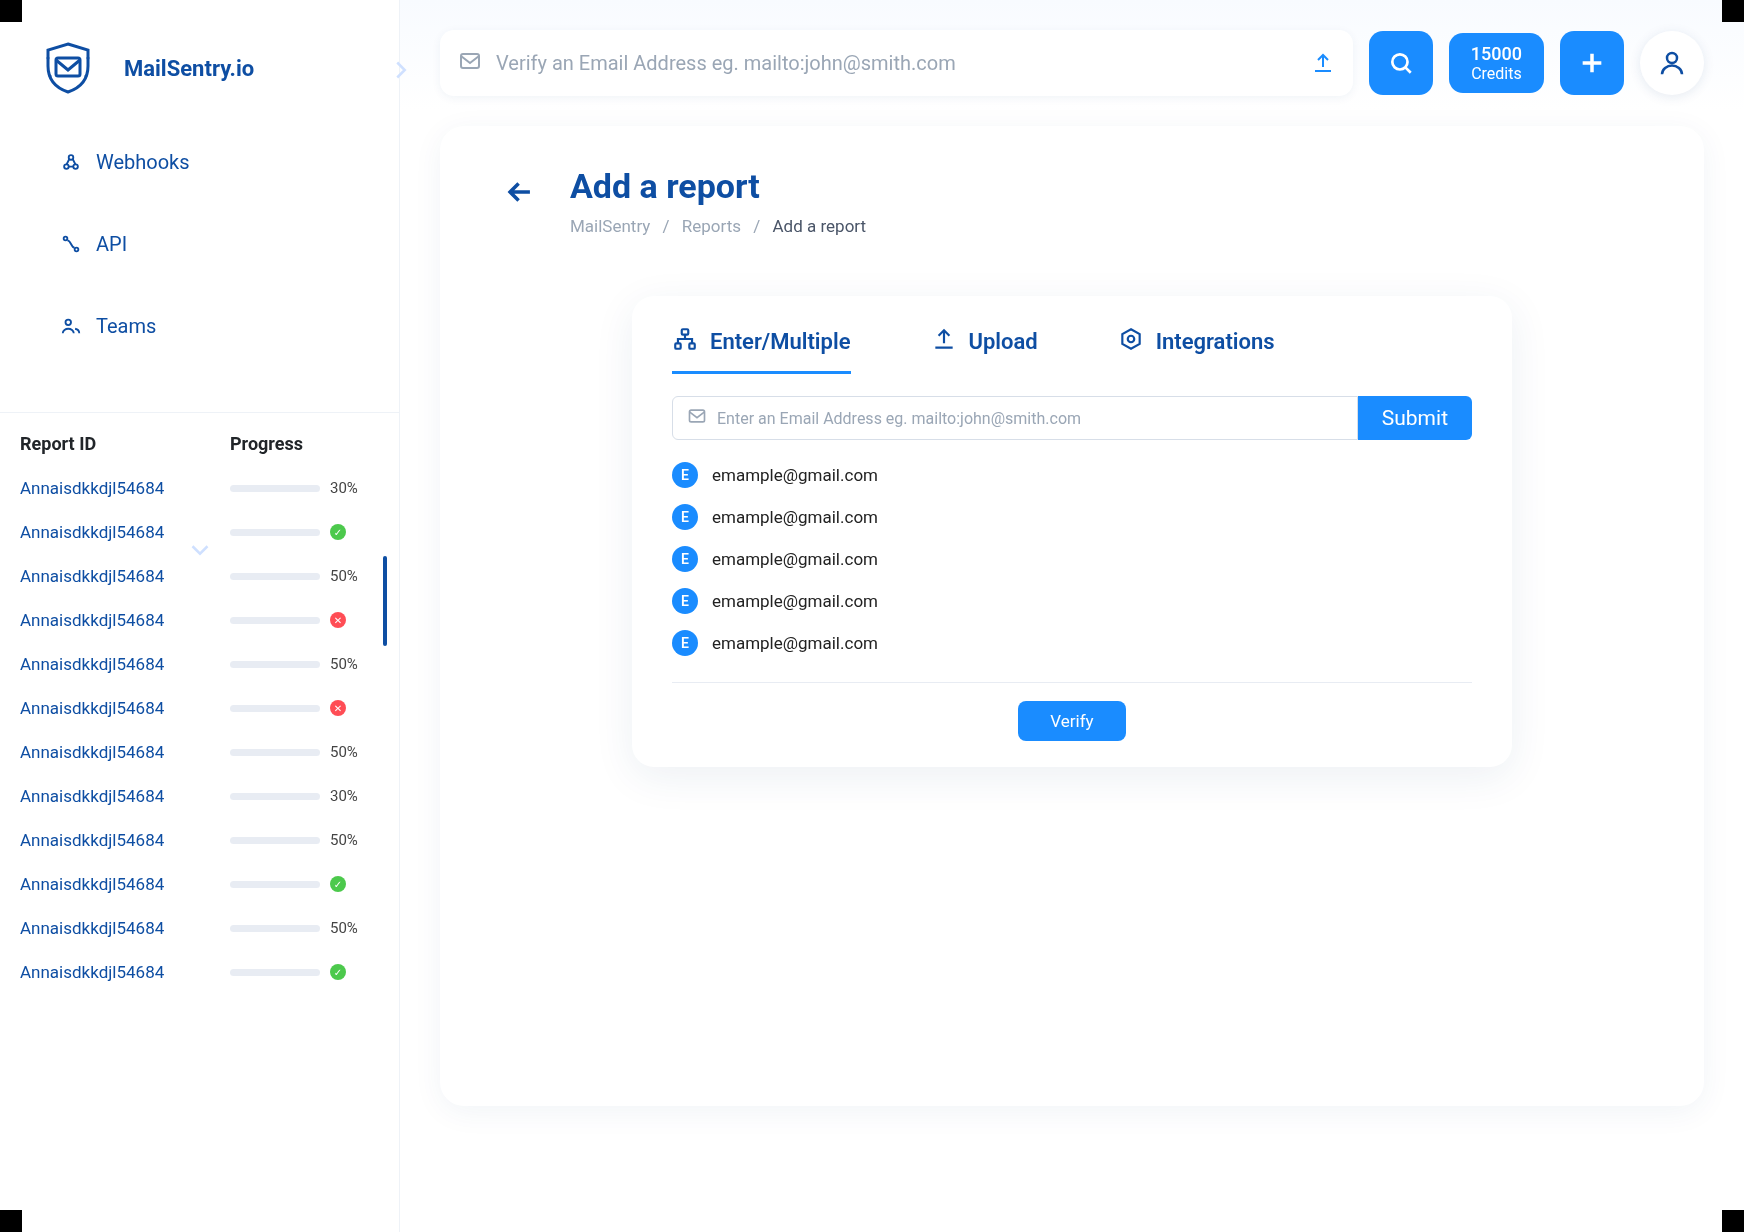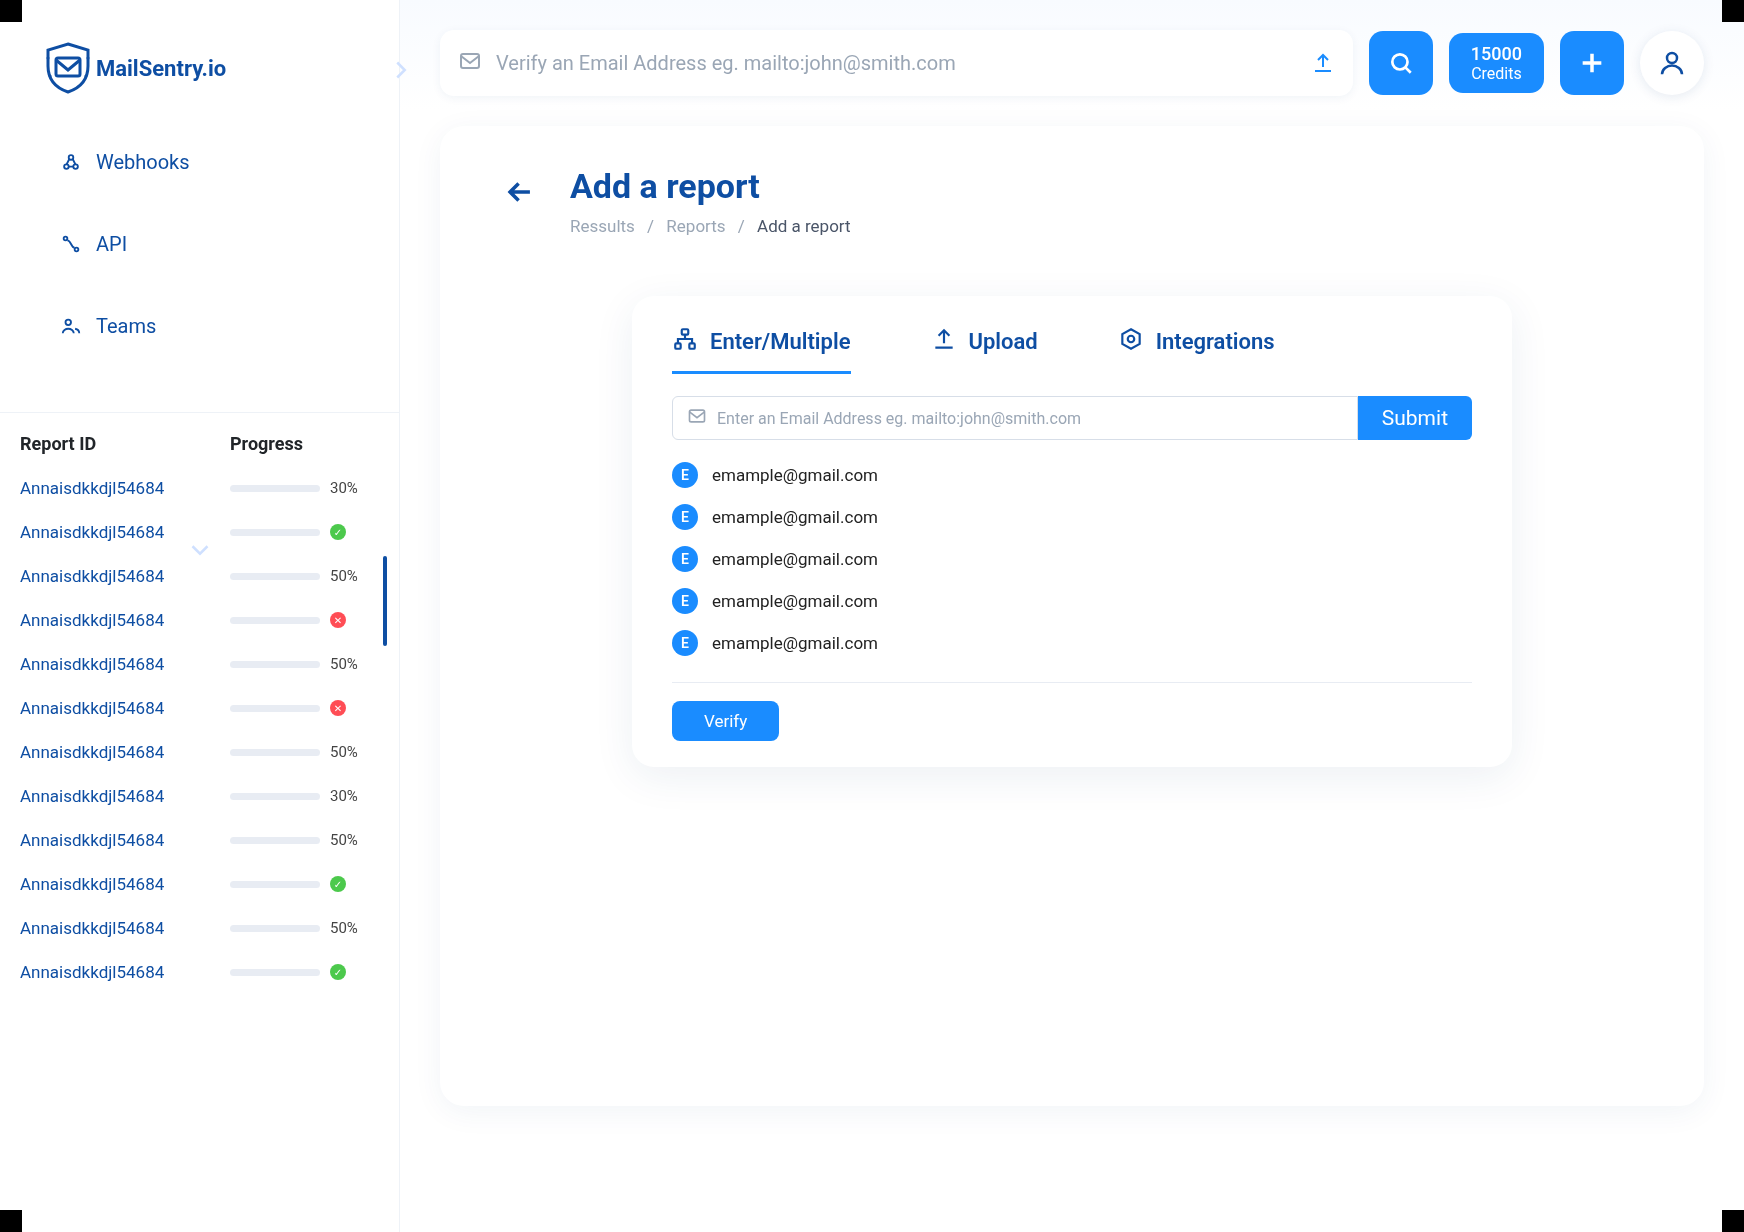--- a/index.html
+++ b/index.html
@@ -1,19 +1,19 @@
 <!DOCTYPE html>
 <html><head>
 <meta charset="utf-8">
 <style>
 *{margin:0;padding:0;box-sizing:border-box;font-family:-apple-system,BlinkMacSystemFont,'Segoe UI',Roboto,sans-serif}
 body{background:#fff;width:1744px;height:1232px;position:relative;overflow:hidden}
 .app{display:flex;height:100%}
 .sidebar{width:400px;background:#fff;border-right:1px solid #eef2f7;display:flex;flex-direction:column;padding-top:20px}
-.logo-row{display:flex;align-items:center;gap:0;padding:20px 40px 30px}
+.logo-row{display:flex;align-items:center;gap:28px;padding:20px 40px 30px}
 .logo-box{width:56px;height:56px;display:flex;align-items:center;justify-content:center}
 .brand-name{font-size:22px;font-weight:700;color:#0e4ea3}
 .nav{padding:10px 40px 30px}
 .nav-item{display:flex;align-items:center;gap:14px;padding:14px 20px;border-radius:999px;font-size:20px;color:#0e4ea3;cursor:pointer;margin-bottom:30px}
 .nav-item.active{background:#0e4ea3;color:#fff;font-weight:600}
 .nav-item .ico{width:22px;height:22px;display:flex;align-items:center;justify-content:center}
 .report-panel{border-top:1px solid #eef2f7}
 .report-head{display:flex;padding:20px 20px 12px;font-weight:700;font-size:18px;color:#212529}
 .report-head .c1{width:210px}
 .report-head .c2{flex:1}
@@ -50,21 +50,21 @@
 .tab.active{border-bottom-color:#1a8cff}
 .email-input-row{display:flex;margin-bottom:14px}
 .email-box{flex:1;display:flex;align-items:center;border:1px solid #d7dee8;border-radius:6px 0 0 6px;padding:0 14px;height:44px}
 .email-box input{flex:1;border:none;outline:none;font-size:16px;color:#333}
 .email-box input::placeholder{color:#9aa6b5}
 .submit-btn{background:#1a8cff;color:#fff;border:none;padding:4px 24px;border-radius:0 6px 6px 0;font-size:21px;cursor:pointer}
 .email-list{margin-bottom:18px}
 .email-item{display:flex;align-items:center;gap:14px;padding:8px 0;font-size:17px;color:#222}
 .email-chip{width:26px;height:26px;border-radius:50%;background:#1a8cff;color:#fff;display:flex;align-items:center;justify-content:center;font-size:14px;font-weight:600}
 .divider{height:1px;background:#e8ecf3;margin:8px 0 18px}
-.verify-row{display:flex;justify-content:flex-start}
+.verify-row{display:flex;justify-content:center}
 .verify-btn{background:#1a8cff;color:#fff;border:none;padding:10px 32px;border-radius:8px;font-size:17px;cursor:pointer}
 .corner{position:absolute;width:22px;height:22px;background:#000}
 .c-tl{top:0;left:0}.c-tr{top:0;right:0}.c-bl{bottom:0;left:0}.c-br{bottom:0;right:0}
 .side-toggle{position:absolute;left:394px;top:60px;width:16px;height:22px;color:#cfe0ff;cursor:pointer}
 .chev-down{position:absolute;left:190px;top:542px;color:#cfe0ff}
 .upload-ico{color:#1a8cff;width:24px;height:24px}
 </style>
 </head>
 <body>
 
@@ -255,21 +255,21 @@
     <div class="content-card">
       <div class="page-head">
         <div class="backbtn">
           <svg width="34" height="34" viewBox="0 0 24 24" fill="none" stroke="#0e4ea3" stroke-width="2.5">
               <path d="M19 12H5M11 6l-6 6 6 6"></path>
             </svg>
         </div>
         <div>
           <h1 class="page-title">Add a report</h1>
           <div class="crumbs">
-            <span>Ressults</span>
+            <span>MailSentry</span>
             <span class="sep">/</span>
             <span>Reports</span>
             <span class="sep">/</span>
             <span class="cur">Add a report</span>
           </div>
         </div>
       </div>
 
       <div class="form-card">
         <div class="tabs" id="tabs">

